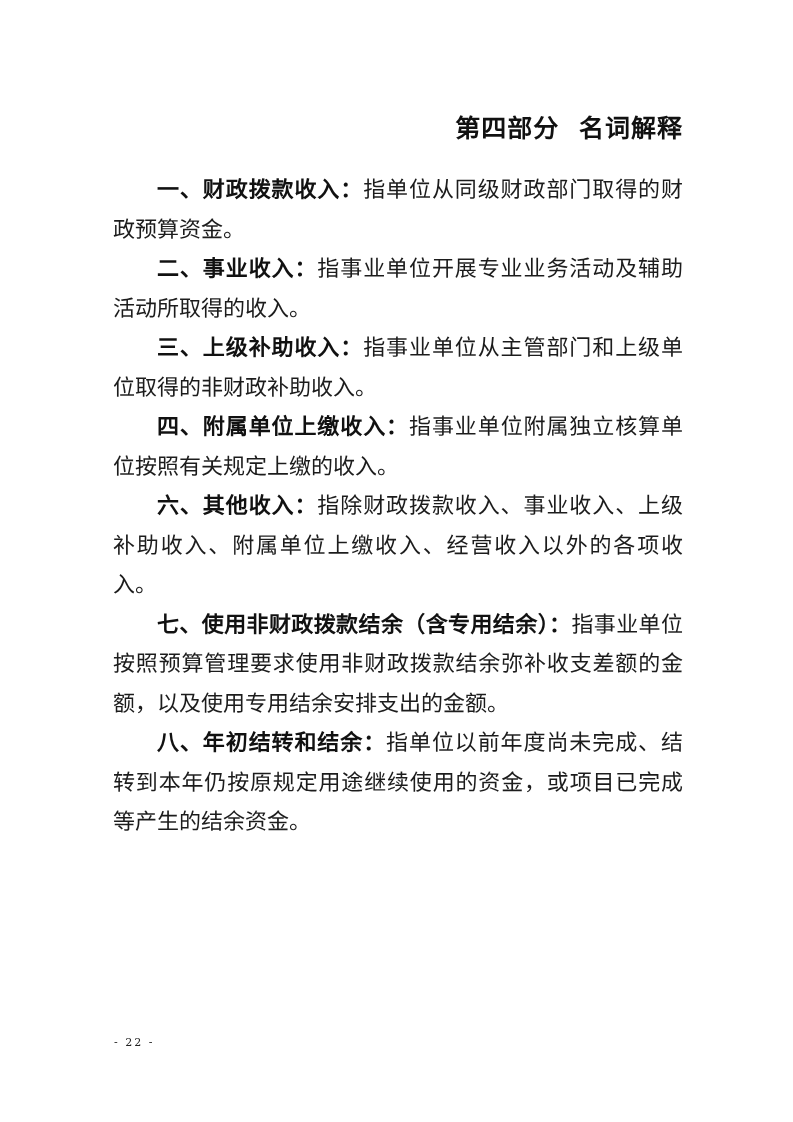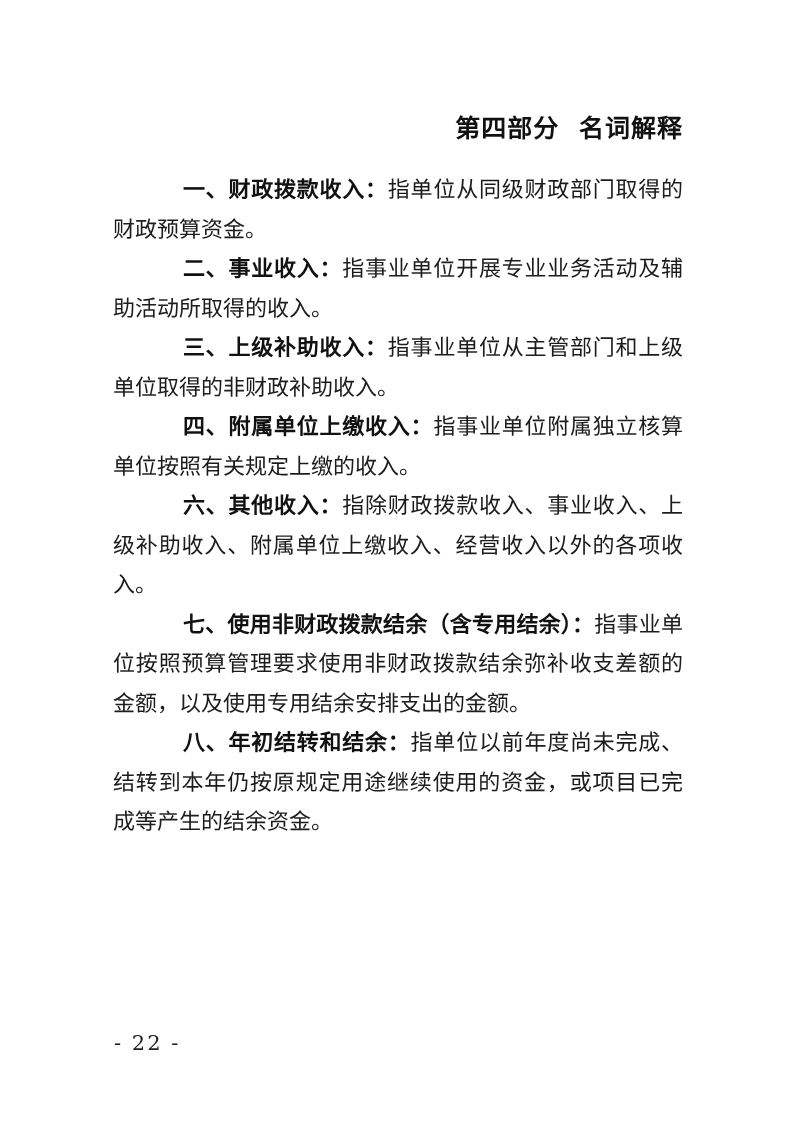--- a/index.html
+++ b/index.html
@@ -36,27 +36,26 @@
     font-size: 22px;
     line-height: 39.5px;
     margin: 0;
     text-indent: 2em;
     text-align: justify;
     color: #1c1c1c;
   }
   .para .term {
     font-weight: bold;
     color: #111111;
-    margin-left: 26px;
   }
   .page-footer {
     position: absolute;
     left: 114px;
     top: 1033px;
-    font-size: 21px;
+    font-size: 11px;
     line-height: 20px;
     letter-spacing: 2px;
     color: #222222;
   }
 </style>
 </head>
 <body>
 
 <div class="page">
   <div class="content">

